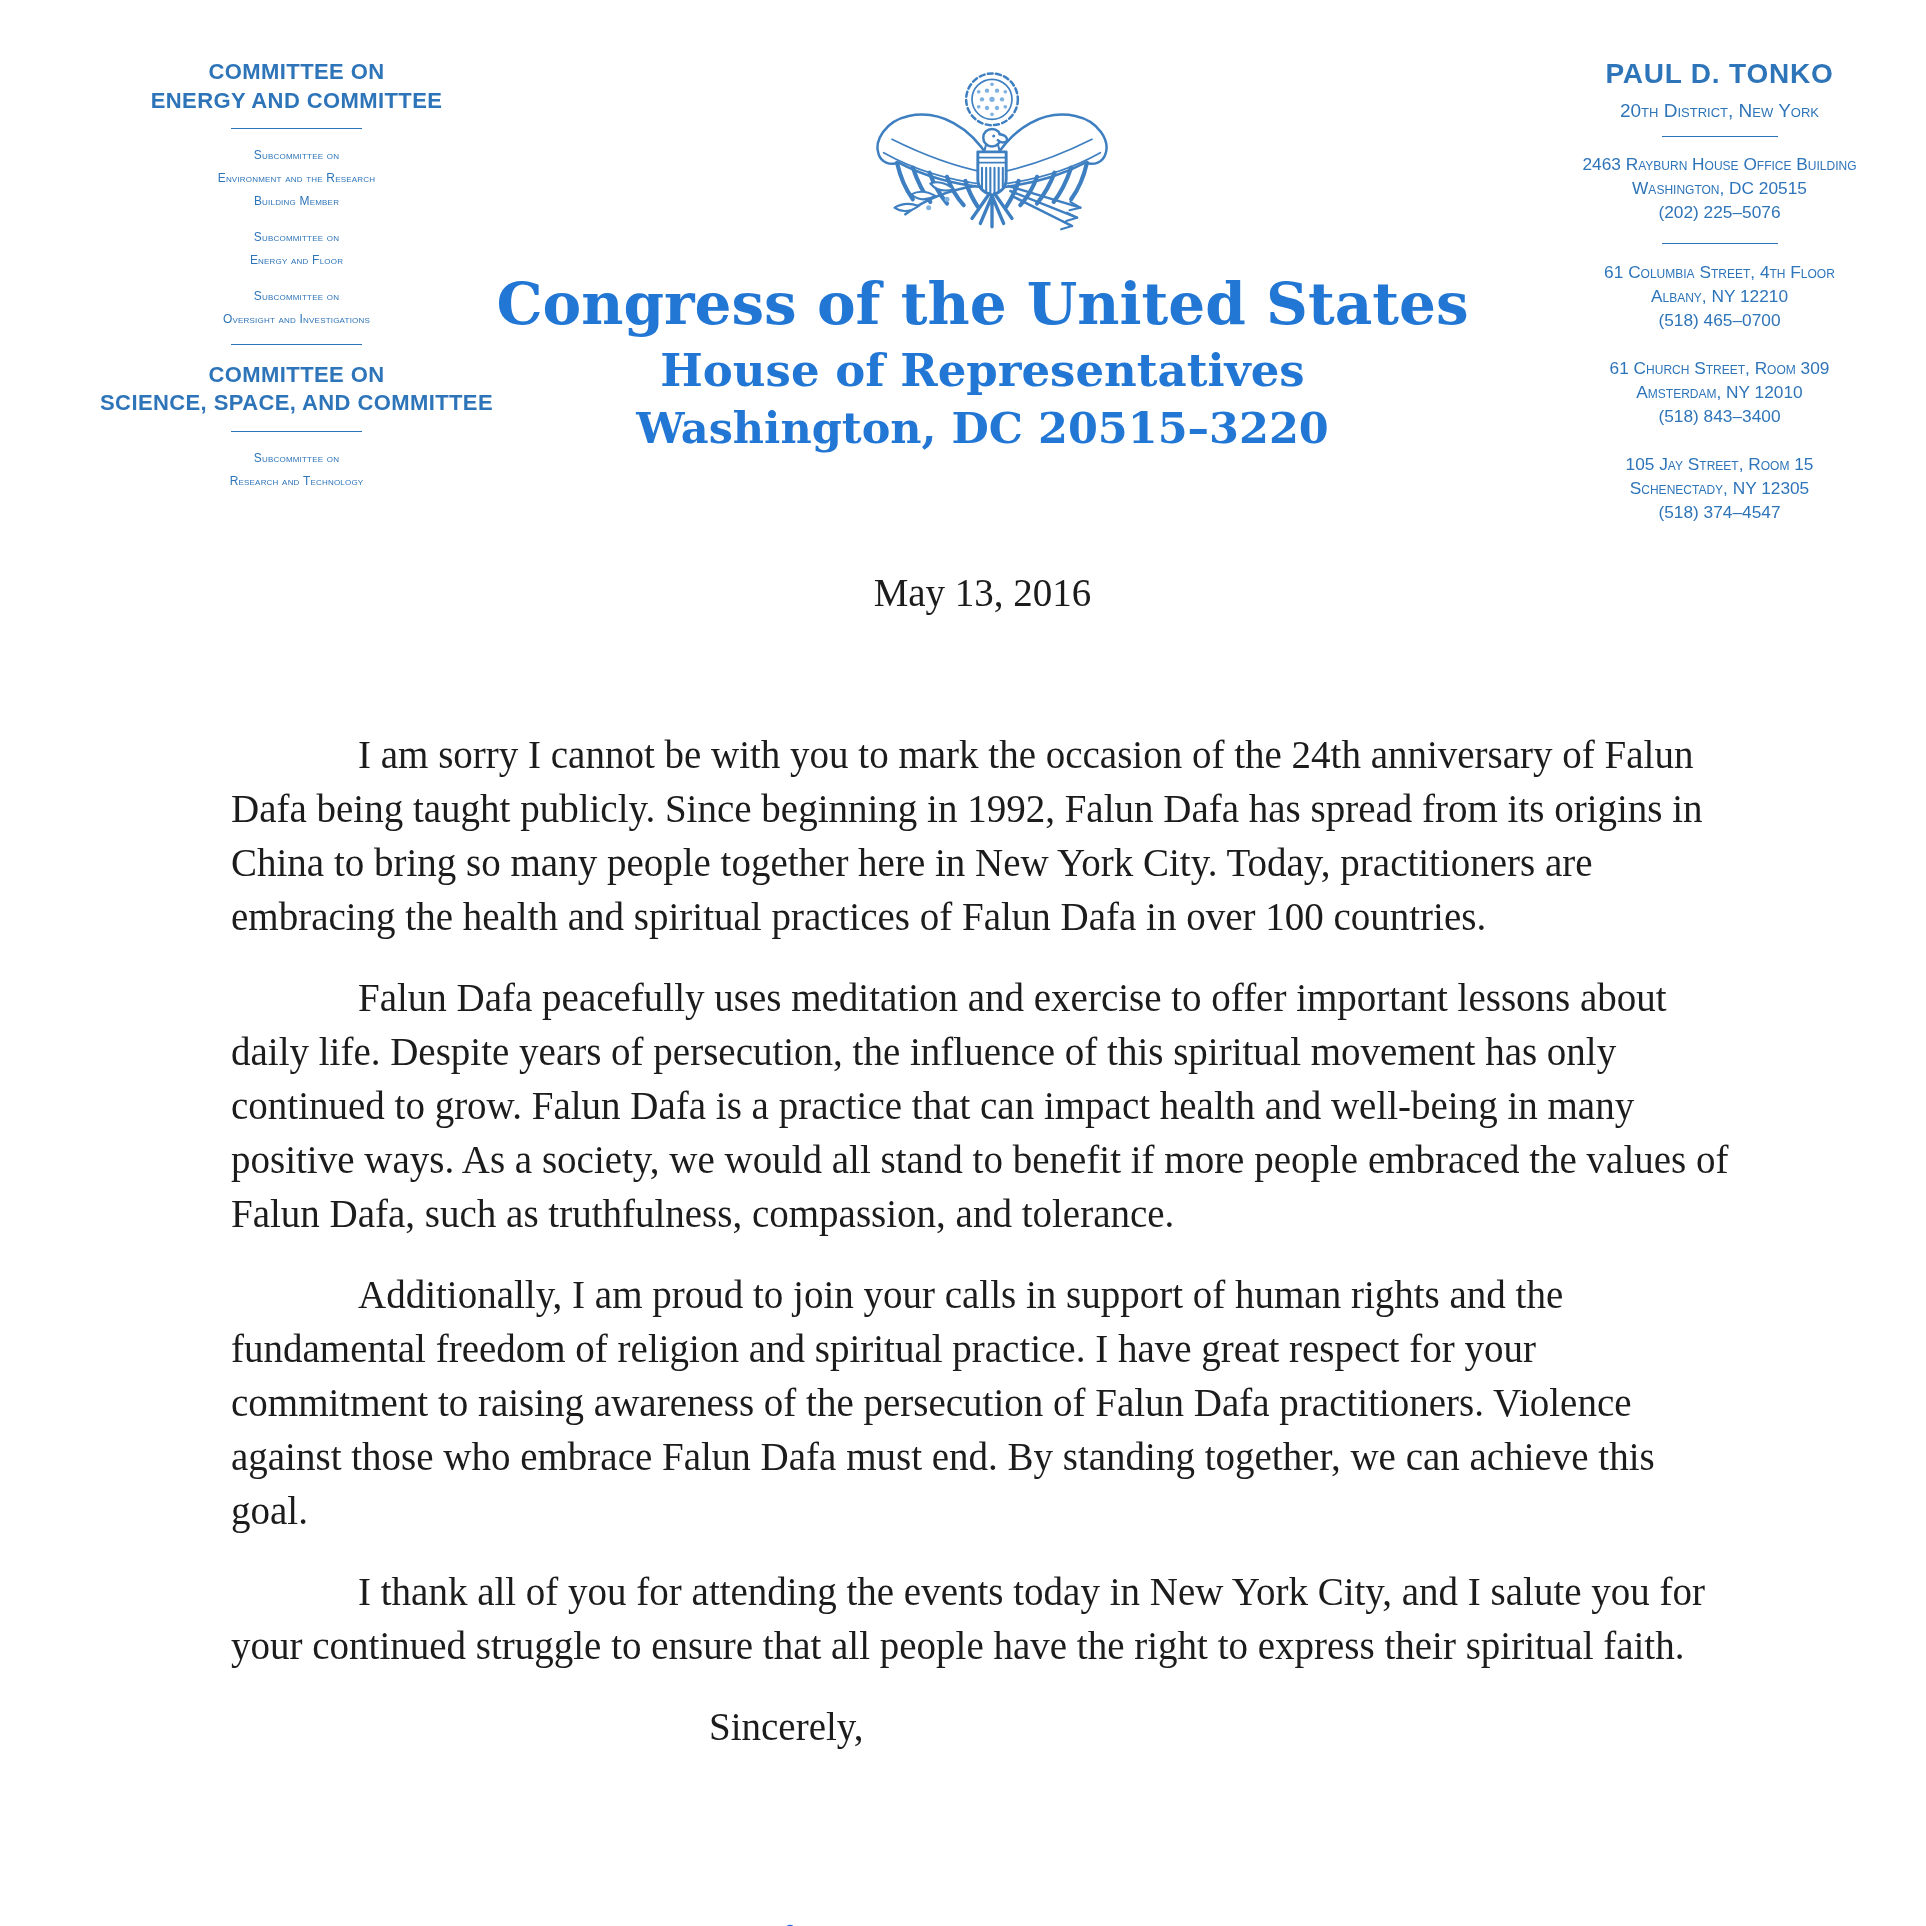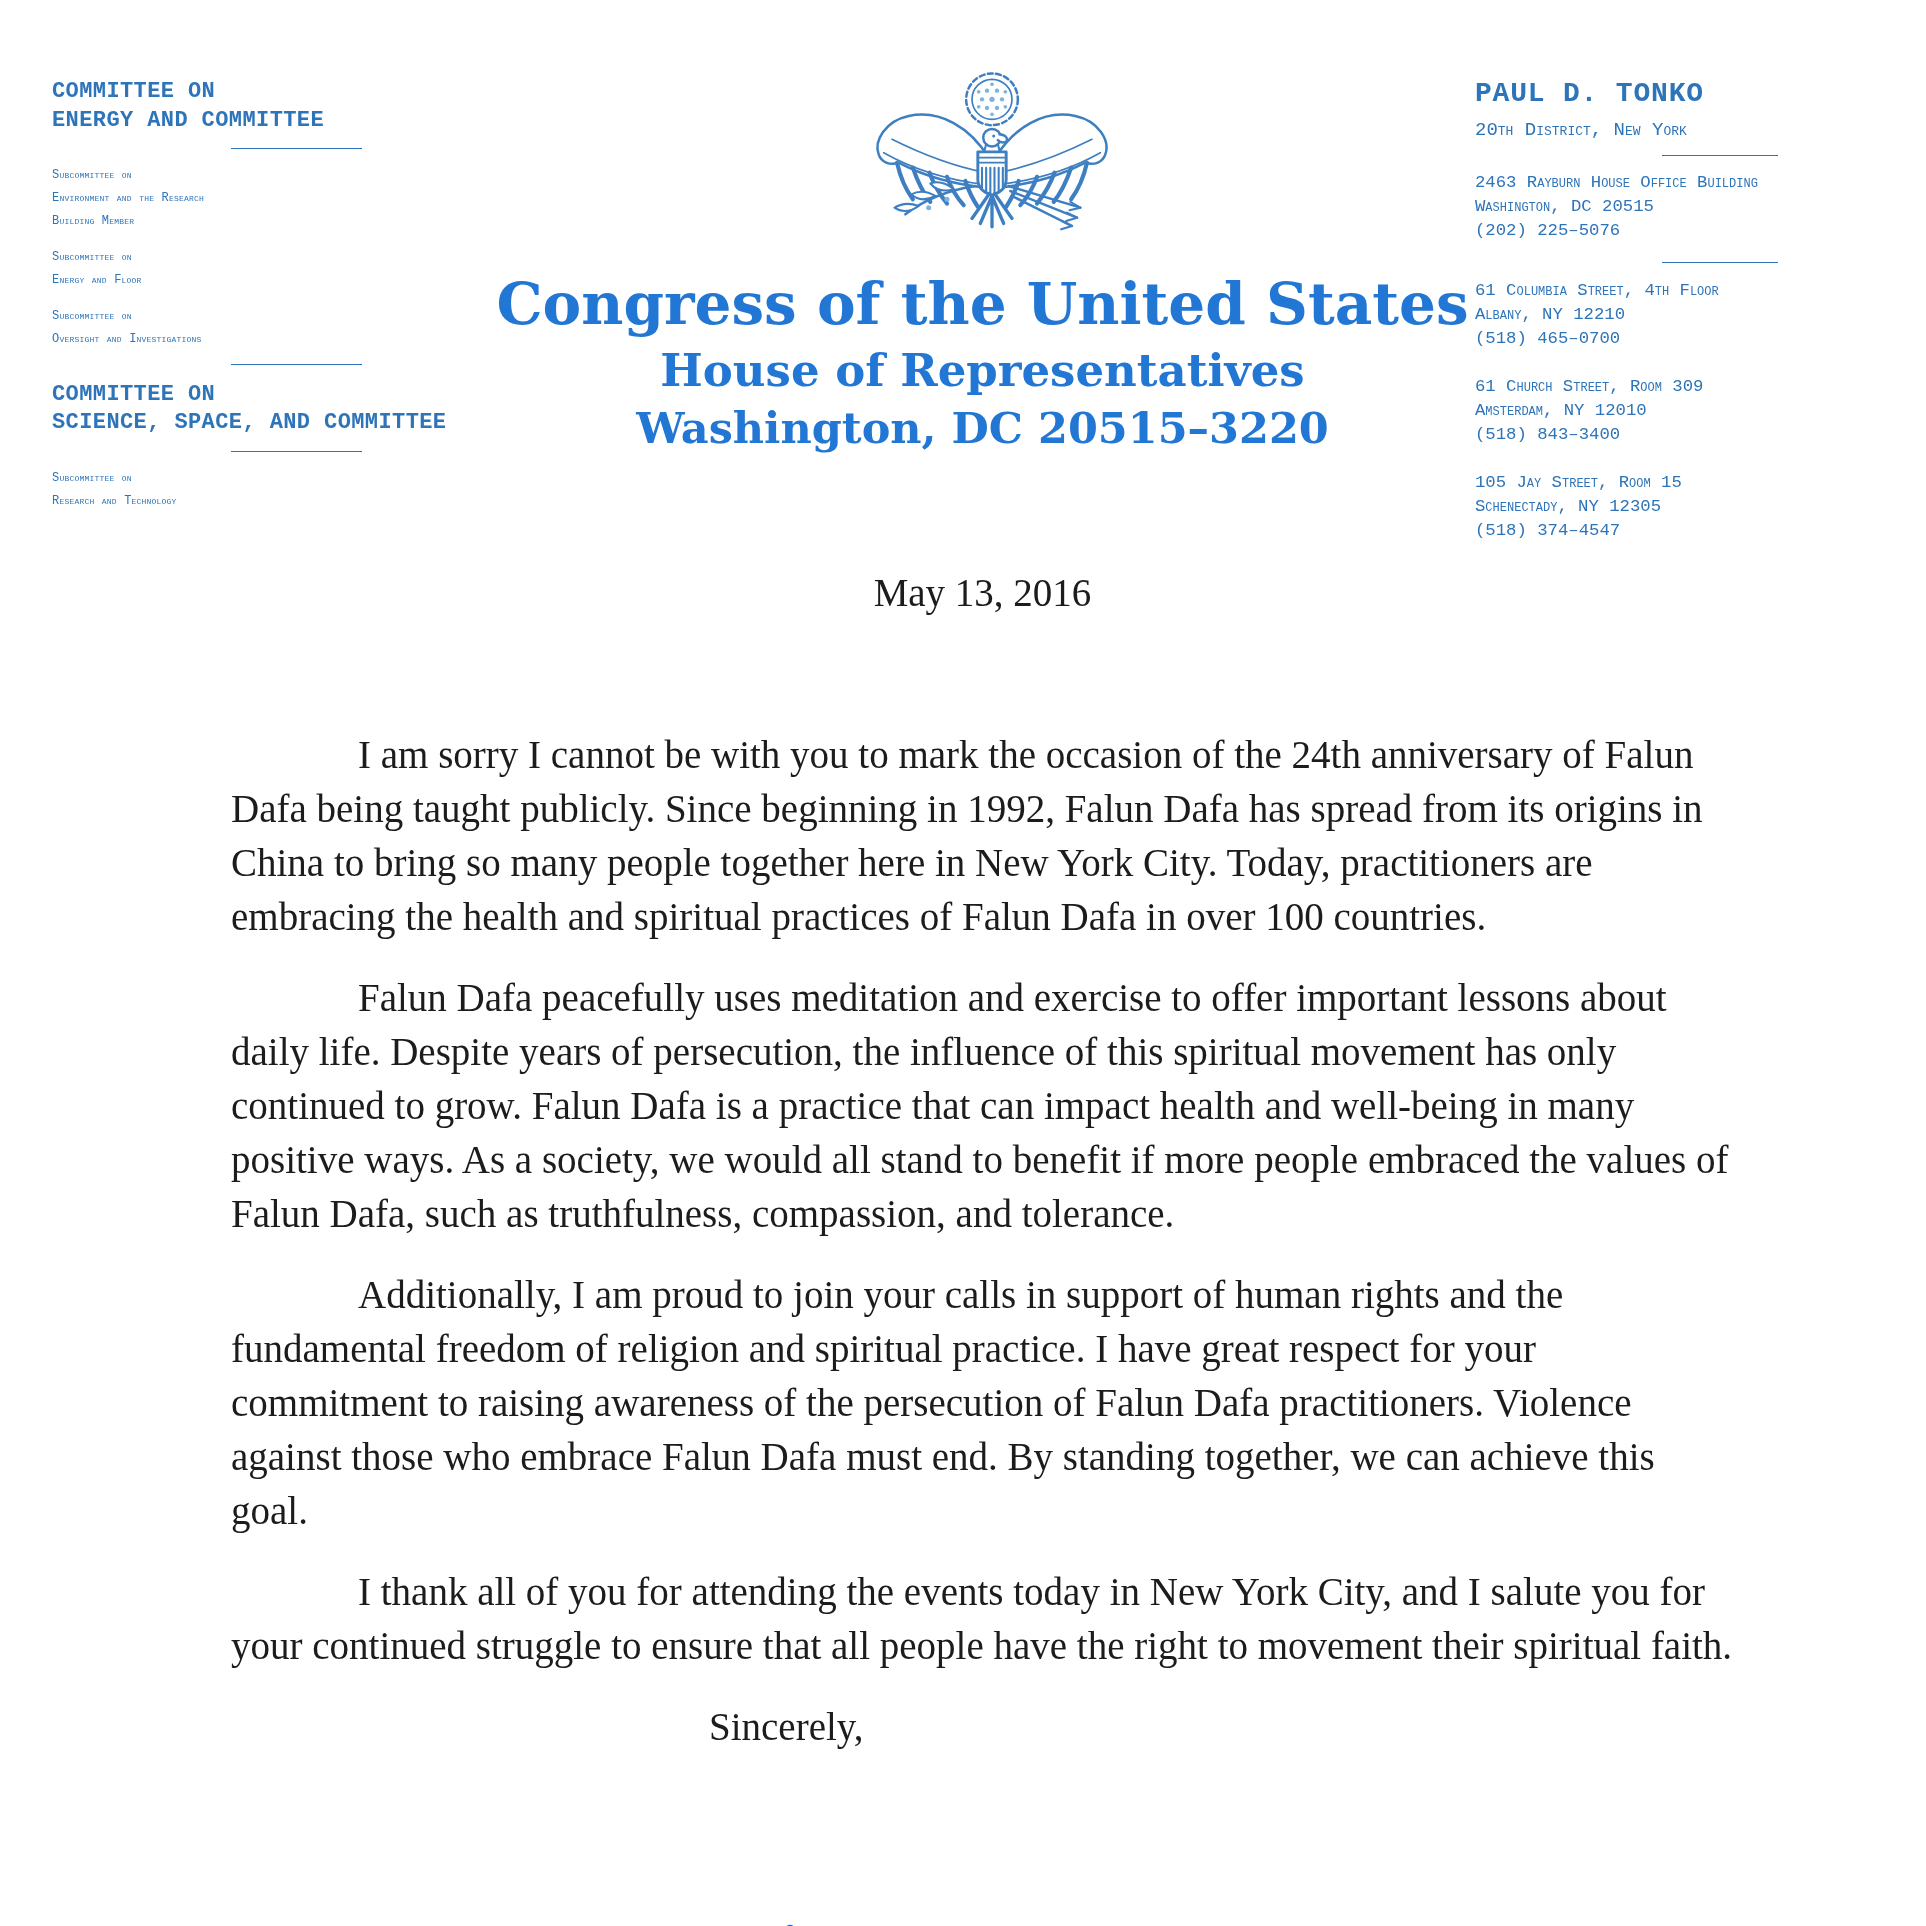--- a/index.html
+++ b/index.html
@@ -9,22 +9,22 @@
     --signature-blue:#1d66dd;
     --body-black:#1c1c1c;
   }
   html,body{margin:0;padding:0;background:#888;}
   .page{
     position:relative;width:1965px;height:2542px;background:#ffffff;
     font-family:"Liberation Serif",serif;color:var(--body-black);overflow:hidden;
   }
   
   .lh-col{
-    position:absolute;top:78px;width:489px;
-    font-family:Liberation Mono, monospace;color:var(--letterhead-blue);
+    position:absolute;top:58px;width:489px;text-align:center;
+    font-family:Liberation Sans, sans-serif;color:var(--letterhead-blue);
   }
   .lh-left{left:52px;}
   .lh-right{left:1475px;}
   .committee-line{font-size:22px;line-height:28.5px;font-weight:600;letter-spacing:0.4px;}
   .subc{font-variant:small-caps;font-size:12px;line-height:23px;font-weight:500;letter-spacing:0.2px;}
   .sub-group{margin-bottom:13px;}
   .rule{border:none;border-top:1.9px solid var(--letterhead-blue);width:131px;margin:13px auto 15.4px auto;}
   .rule-r{width:116px;}
   .rep-name{font-size:28px;font-weight:600;letter-spacing:0.8px;}
   .rep-district{font-variant:small-caps;font-size:19px;line-height:24px;font-weight:500;margin-top:8.5px;}
@@ -167,21 +167,21 @@
   <div class="masthead-line mh1">Congress of the United States</div>
   <div class="masthead-line mh2">House of Representatives</div>
   <div class="masthead-line mh3">Washington, DC 20515–3220</div>
 
   <div class="date">May 13, 2016</div>
 
   <div class="body-block">
     <p>I am sorry I cannot be with you to mark the occasion of the 24th anniversary of Falun Dafa being taught publicly. Since beginning in 1992, Falun Dafa has spread from its origins in China to bring so many people together here in New York City. Today, practitioners are embracing the health and spiritual practices of Falun Dafa in over 100 countries.</p>
     <p>Falun Dafa peacefully uses meditation and exercise to offer important lessons about daily life. Despite years of persecution, the influence of this spiritual movement has only continued to grow. Falun Dafa is a practice that can impact health and well-being in many positive ways. As a society, we would all stand to benefit if more people embraced the values of Falun Dafa, such as truthfulness, compassion, and tolerance.</p>
     <p>Additionally, I am proud to join your calls in support of human rights and the fundamental freedom of religion and spiritual practice. I have great respect for your commitment to raising awareness of the persecution of Falun Dafa practitioners. Violence against those who embrace Falun Dafa must end. By standing together, we can achieve this goal.</p>
-    <p>I thank all of you for attending the events today in New York City, and I salute you for your continued struggle to ensure that all people have the right to movement their spiritual faith.</p>
+    <p>I thank all of you for attending the events today in New York City, and I salute you for your continued struggle to ensure that all people have the right to express their spiritual faith.</p>
     <div class="closing">Sincerely,</div>
   </div>
 
   <svg class="signature" viewBox="0 0 900 240">
     <g fill="none" stroke="#1d66dd" stroke-width="14" stroke-linecap="round" stroke-linejoin="round">
       <path d="M86,96 C58,74 52,112 84,126 C118,141 149,116 147,88 C146,68 130,60 122,80 C108,116 94,160 76,196 C68,212 78,219 92,204 C112,182 128,148 140,126 C148,112 153,116 148,131 C143,148 152,153 164,141 C175,130 182,119 191,113 C198,109 200,113 196,124 C192,137 201,142 213,131 C224,121 233,113 242,109"></path>
       <path d="M236,62 C330,36 440,40 520,54"></path>
       <path d="M300,30 C312,80 310,150 296,194 C290,212 312,210 324,192 C338,170 344,148 345,130"></path>
       <path d="M316,34 C336,100 362,160 402,196"></path>
       <path d="M434,58 C424,112 418,162 421,190 C423,208 436,204 444,187 C453,166 464,152 473,157 C481,162 477,182 473,193 C469,207 481,209 494,197 C506,186 514,174 521,164"></path>

